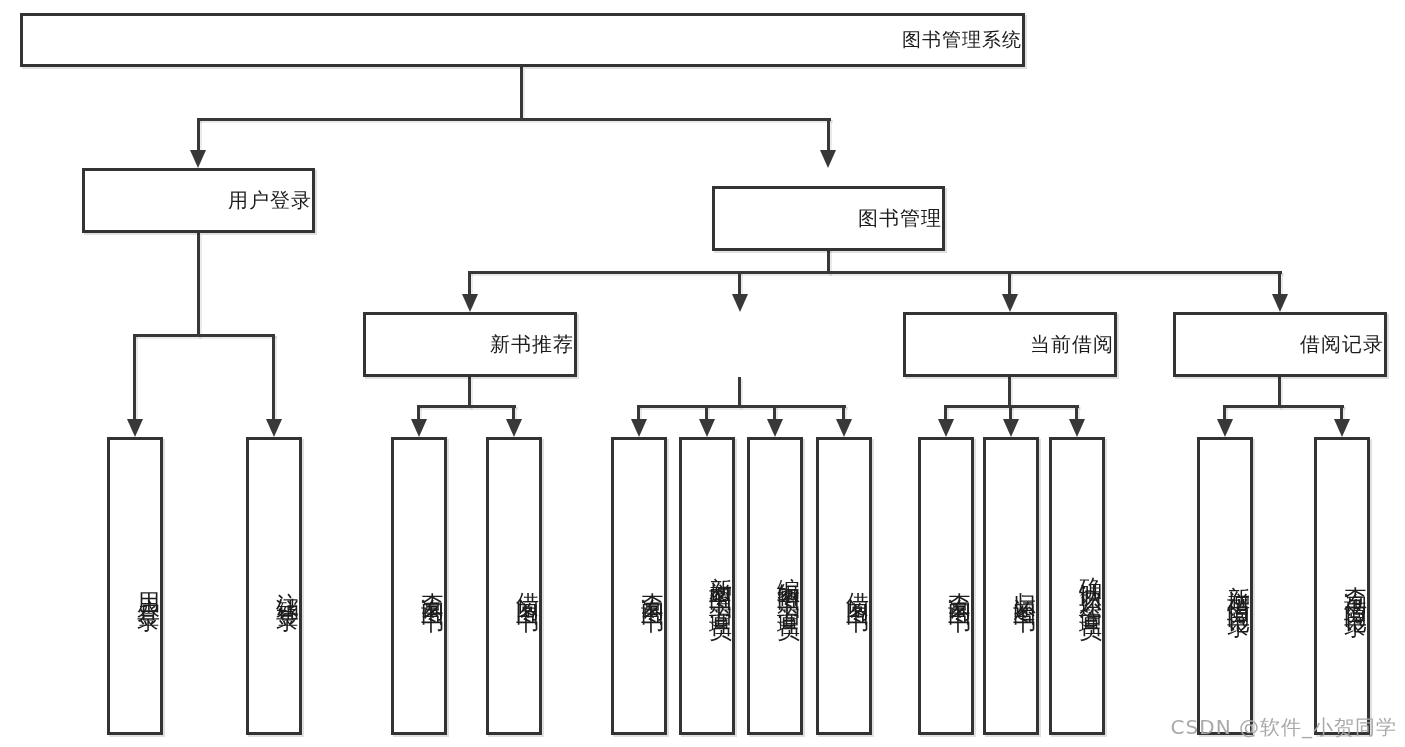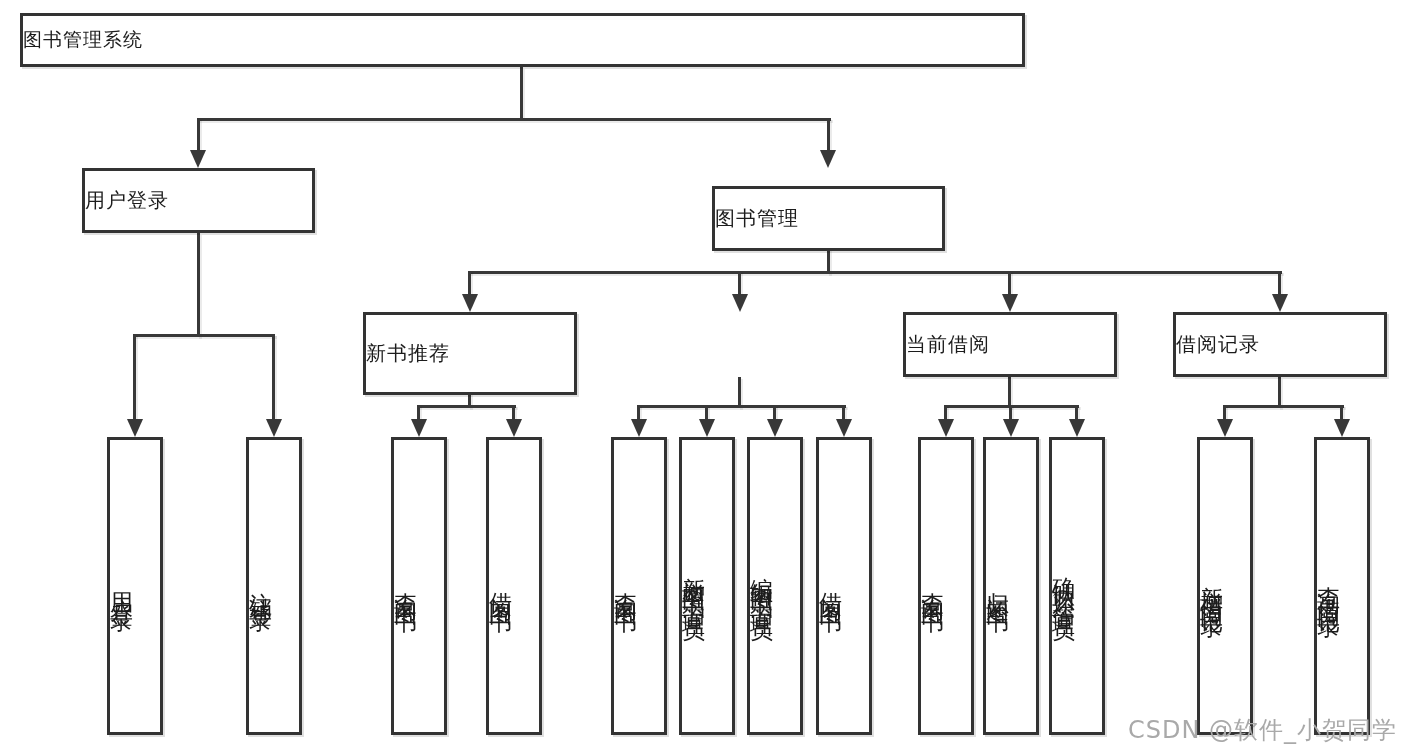--- a/index.html
+++ b/index.html
@@ -8,21 +8,21 @@
     width:1405px;height:747px;
     background:#ffffff;
     font-family:"DejaVu Sans","Liberation Sans",sans-serif;
     overflow:hidden;
   }
   .box{
     position:absolute;
     box-sizing:border-box;
     background:#ffffff;
     border:3px solid #333333;
-    display:flex;align-items:center;justify-content:flex-start;
+    display:flex;align-items:center;justify-content:flex-end;
     color:#1c1c1c;
     box-shadow:2px 2px 0 rgba(0,0,0,0.12);
     z-index:2;
   }
   .box-h span{font-size:20px;letter-spacing:1px;white-space:nowrap;}
   .box-root span{font-size:19px;letter-spacing:1px;}
   .box-v span{
     writing-mode:vertical-rl;
     font-size:23px;
     letter-spacing:6px;
@@ -33,21 +33,21 @@
   .hline{height:3px;}
   .arrow{
     position:absolute;width:0;height:0;z-index:1;
     border-left:8px solid transparent;
     border-right:8px solid transparent;
     border-top:18px solid #383838;
   }
   .watermark{
     position:absolute;
     right:8px;top:714px;
-    font-size:24px;
+    font-size:20px;
     color:#a9a9a9;
     letter-spacing:1px;
     z-index:3;
     white-space:nowrap;
   }
 </style>
 </head>
 <body>
 
 <div class="canvas">
@@ -81,21 +81,21 @@
   <div class="hline" style="left:468px;top:271px;width:814px;"></div>
   <div class="vline" style="left:468px;top:271px;height:25px;"></div>
   <div class="arrow" style="left:462px;top:294px;"></div>
   <div class="vline" style="left:738px;top:271px;height:25px;"></div>
   <div class="arrow" style="left:732px;top:294px;"></div>
   <div class="vline" style="left:1008px;top:271px;height:25px;"></div>
   <div class="arrow" style="left:1002px;top:294px;"></div>
   <div class="vline" style="left:1278px;top:271px;height:25px;"></div>
   <div class="arrow" style="left:1272px;top:294px;"></div>
 
-  <div class="box box-h" style="left:363px;top:312px;width:214px;height:83px;">
+  <div class="box box-h" style="left:363px;top:312px;width:214px;height:65px;">
     <span>新书推荐</span>
   </div>
   <div class="box box-h" style="left:1173px;top:312px;width:214px;height:65px;">
     <span>借阅记录</span>
   </div>
   <div class="box box-h" style="left:903px;top:312px;width:214px;height:65px;">
     <span>当前借阅</span>
   </div>
 
   <div class="vline" style="left:468px;top:377px;height:31px;"></div>

